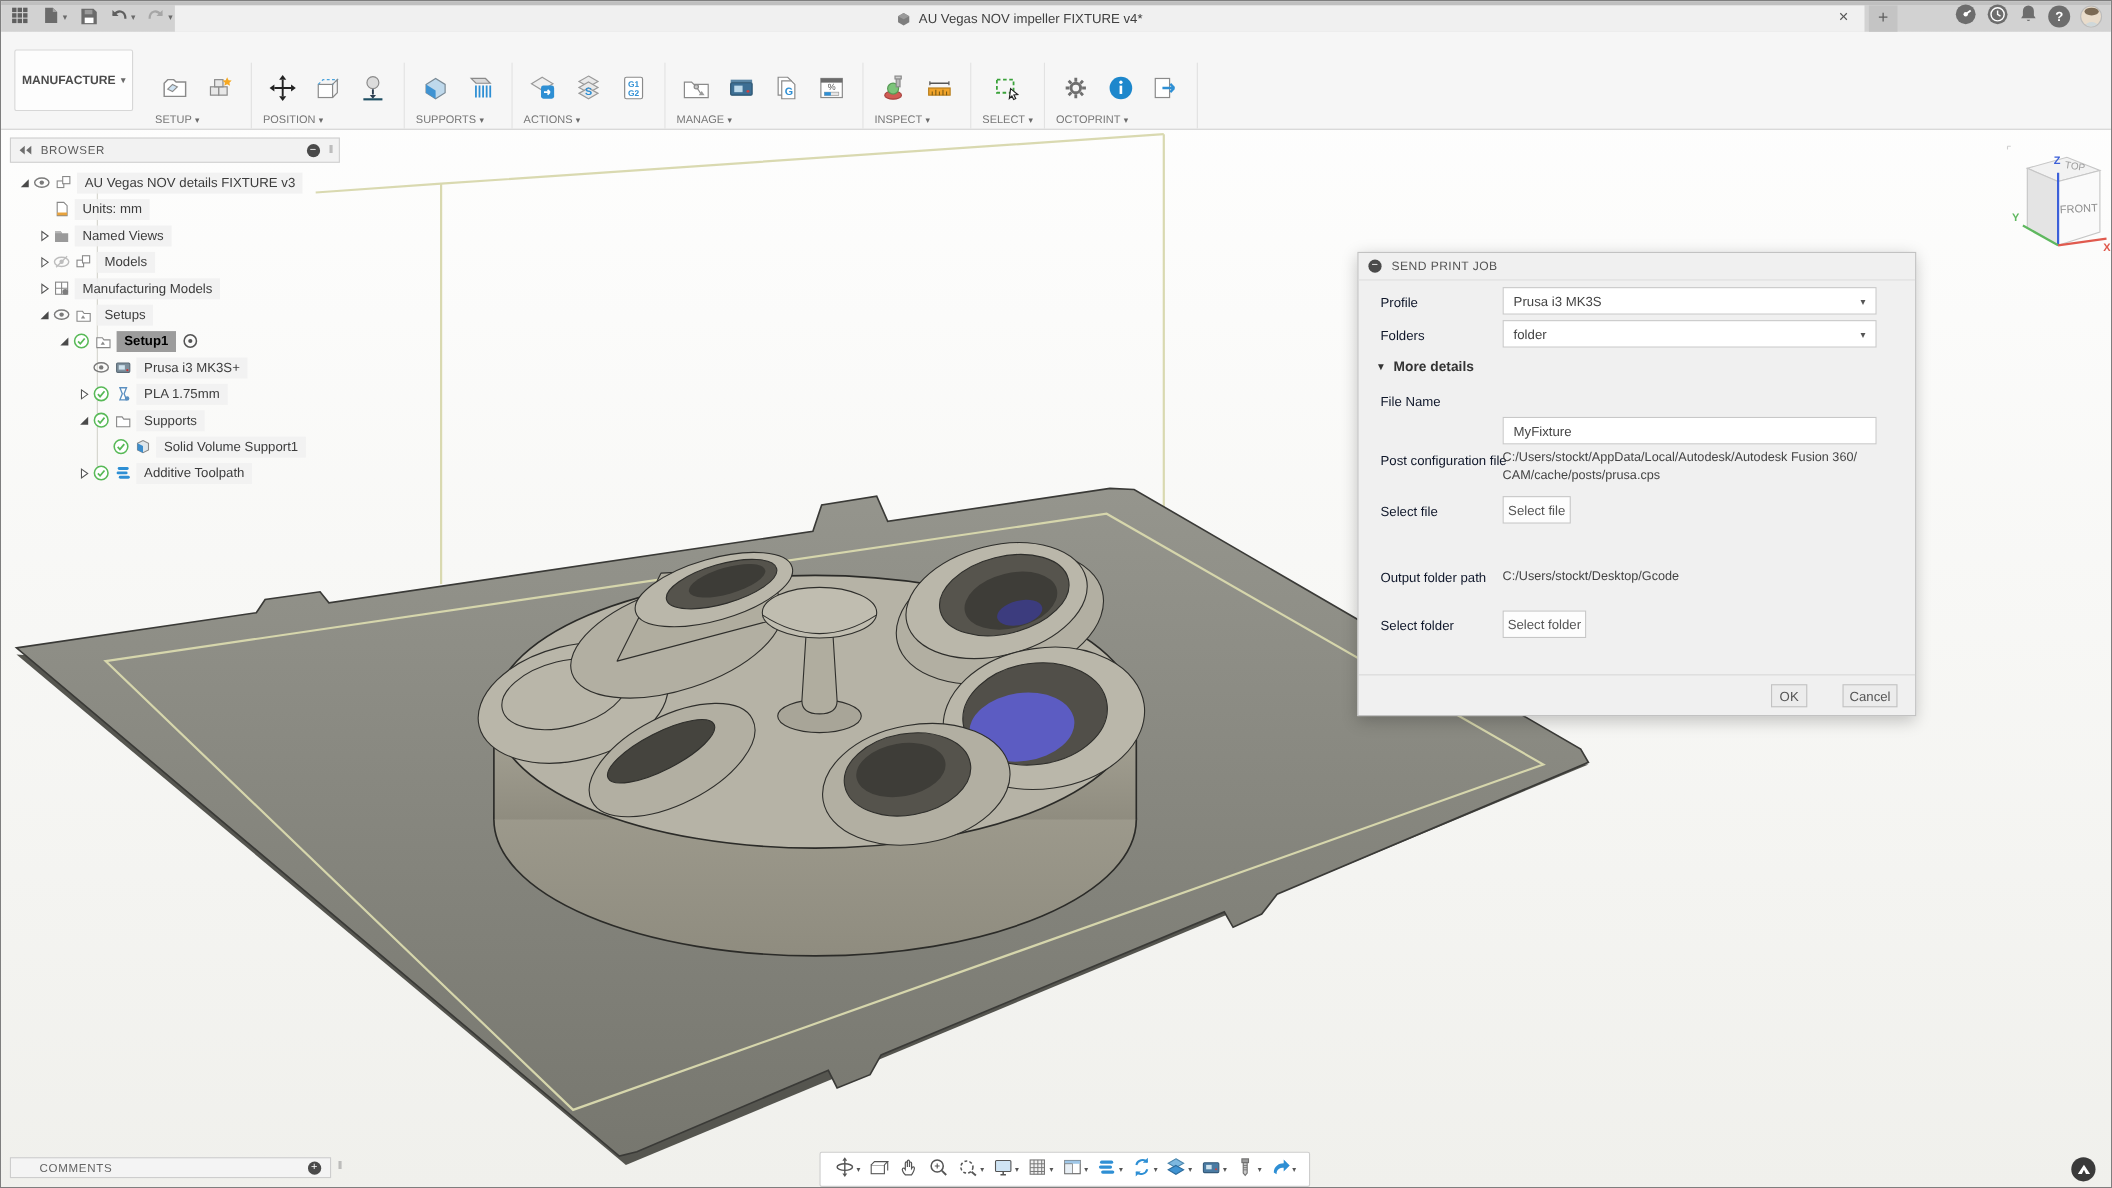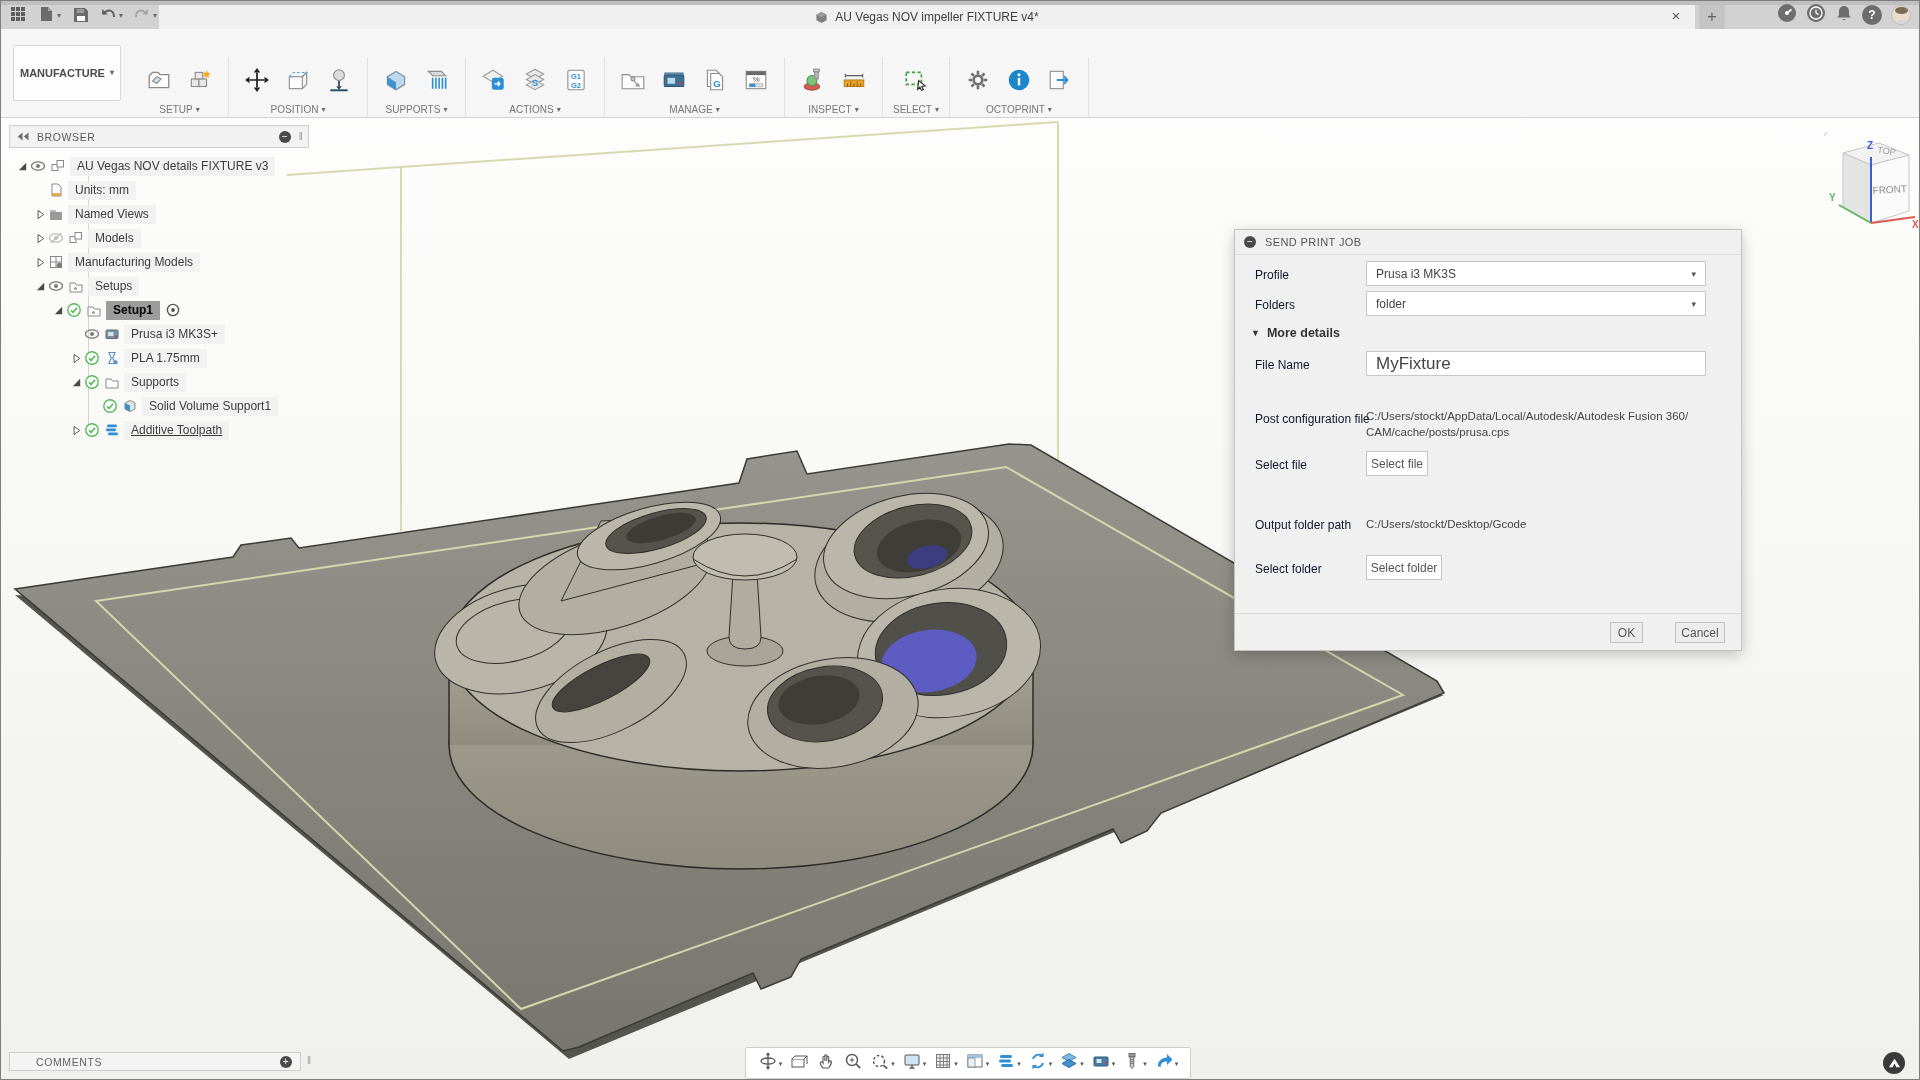--- a/index.html
+++ b/index.html
@@ -31,21 +31,21 @@
                  font-size:11px;font-weight:bold;color:#4b4b4b;}
   .tabs{position:absolute;left:130px;top:1px;height:27px;display:flex;}
   .tab{padding:0 21px;line-height:26px;font-size:11.5px;color:#686868;position:relative;letter-spacing:.2px;}
   .tab.active{color:#0a96d5;}
   .tab.active:after{content:"";position:absolute;left:9px;right:9px;bottom:0;height:3px;background:#0a96d5;}
   .groups{position:absolute;left:130px;top:28px;bottom:0;display:flex;}
   .group{display:flex;flex-direction:column;border-right:1px solid #e2e2e2;padding:0 10px;}
   .group-tools{flex:1;display:flex;align-items:center;justify-content:center;gap:5px;}
   .tool{width:36px;height:36px;display:flex;align-items:center;justify-content:center;border-radius:2px;}
   .ticon svg{display:block;}
-  .group-label{height:15px;font-size:10px;color:#767676;text-align:center;display:flex;align-items:center;justify-content:center;gap:3px;}
+  .group-label{height:15px;font-size:10px;color:#767676;text-align:center;display:flex;align-items:center;gap:3px;}
 
   
   #viewport-svg{position:absolute;left:0;top:0;z-index:1;}
 
   
   .browser{position:absolute;left:8px;top:124px;width:300px;z-index:20;}
   .browser-header{height:21px;background:#f2f2f2;border:1px solid #cfcfcf;display:flex;align-items:center;
                   padding:0 7px;gap:8px;font-size:10.5px;color:#5a5a5a;letter-spacing:.6px;}
   .hdr-sp{flex:1;}
   .mini-circ{width:12px;height:12px;border-radius:50%;background:#4a4a4a;color:#fff;font-size:10px;line-height:11px;text-align:center;}
@@ -63,21 +63,21 @@
   .dialog{position:absolute;left:1233px;top:228px;width:506px;height:420px;background:#f0f0f0;
           border:1px solid #c2c2c2;box-shadow:0 4px 14px rgba(0,0,0,.22);z-index:30;}
   .dlg-header{height:24px;border-bottom:1px solid #dedede;display:flex;align-items:center;gap:9px;padding:0 9px;
               font-size:11px;color:#555;letter-spacing:.4px;}
   .dlg-lbl{position:absolute;left:20px;font-size:12px;color:#0f172a;}
   .dlg-val{position:absolute;left:131px;font-size:11.5px;color:#444;}
   .dlg-select{position:absolute;left:131px;width:340px;height:25px;background:#fff;border:1px solid #c8c8c8;
               display:flex;align-items:center;padding:0 9px;font-size:12px;color:#444;box-sizing:border-box;}
   .dlg-select .sel-caret{margin-left:auto;font-size:9px;color:#555;}
   .dlg-input{position:absolute;left:131px;width:340px;height:25px;background:#fff;border:1px solid #c8c8c8;
-             display:flex;align-items:center;padding:2px 9px;font-size:17px;color:#444;box-sizing:border-box;}
+             display:flex;align-items:center;padding:2px 9px;font-size:12px;color:#444;box-sizing:border-box;margin-top:28px;}
   .more-details{position:absolute;left:16px;display:flex;align-items:center;gap:7px;font-size:12.5px;font-weight:bold;color:#333;}
   .more-details .tri{font-size:9px;}
   .dlg-btn-sm{position:absolute;background:#fdfdfd;border:1px solid #c6c6c6;font-size:12px;color:#555;
               display:flex;align-items:center;justify-content:center;height:25px;box-sizing:border-box;}
   .dlg-footer{position:absolute;left:0;right:0;top:383px;border-top:1px solid #d8d8d8;height:37px;}
   .dlg-btn{position:absolute;top:8px;height:21px;background:#ececec;border:1px solid #c2c2c2;font-size:12px;color:#555;
            display:flex;align-items:center;justify-content:center;box-sizing:border-box;}
 
   
   .viewcube{position:absolute;left:1818px;top:126px;width:100px;height:110px;z-index:10;}
@@ -746,21 +746,21 @@
             </svg>
           </span>
           <span class="t-icon">
             <svg width="16" height="16" viewBox="0 0 16 16">
               <path d="M3 5l5-2.5L13 5v6l-5 2.5L3 11z" fill="#dfe6ea" stroke="#888"></path>
               <path d="M3 5l5 2.5v6L3 11z" fill="#3c8dcc"></path>
             </svg>
           </span>
           <span class="row-label">Solid Volume Support1</span>
         </div>
-        <div class="tree-row" style="padding-left: 60px; text-decoration: underline;">
+        <div class="tree-row" style="padding-left: 60px;">
           <span class="expander">
             <svg width="13" height="13" viewBox="0 0 16 16">
               <path d="M5 3l7 5-7 5z" fill="#fff" stroke="#555" stroke-width="1.2"></path>
             </svg>
           </span>
           <span class="t-icon">
             <svg width="16" height="16" viewBox="0 0 16 16">
               <circle cx="8" cy="8" r="6.2" fill="#fff" stroke="#58b957" stroke-width="1.4"></circle>
               <path d="M5 8.3l2 2.2 4-4.8" fill="none" stroke="#58b957" stroke-width="1.6"></path>
             </svg>

